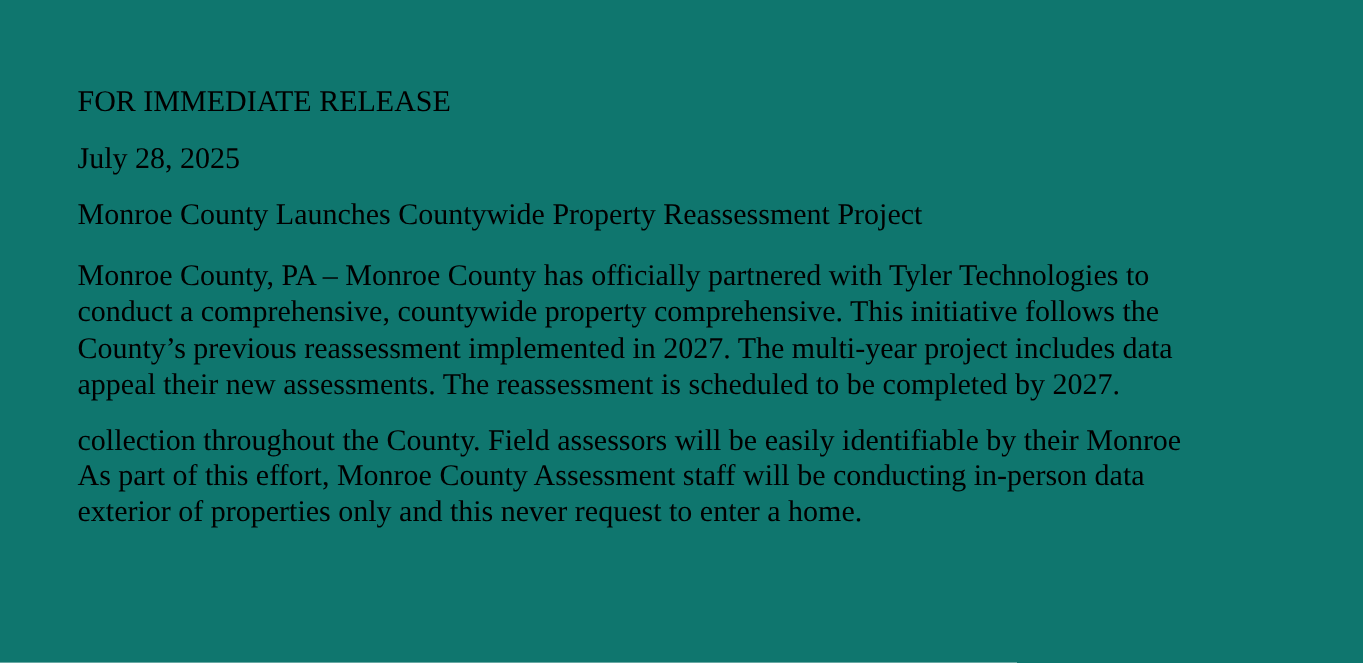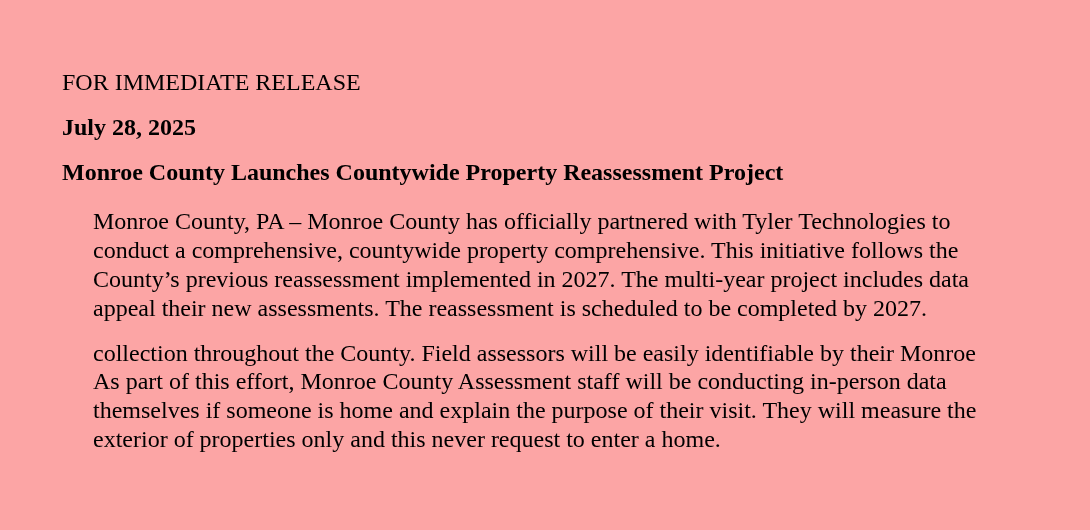--- a/index.html
+++ b/index.html
@@ -10,45 +10,43 @@
   body {
     width: 1090px;
     height: 530px;
     overflow: hidden;
   }
   .page {
     box-sizing: border-box;
     width: 1090px;
     height: 530px;
     padding: 68px 78px 0 62px;
-    background: #fca5a5;
+    background: #0f766e;
     font-family: "Liberation Serif", serif;
     font-size: 24px;
     color: #000000;
   }
   .block {
     margin: 0 0 16px 0;
   }
   .release-line {
     line-height: 28.8px;
   }
   .date-line {
     line-height: 28.8px;
-    font-weight: bold;
   }
   .headline {
-    font-weight: bold;
+    font-weight: normal;
     font-size: 24px;
     line-height: 28.8px;
     margin: 0 0 21px 0;
   }
   .para .line {
     line-height: 28.8px;
     white-space: pre;
-    margin-left: 31px;
   }
 </style>
 </head>
 <body>
 
 <div class="page">
 
   <p class="block release-line">FOR IMMEDIATE RELEASE</p>
 
   <p class="block date-line">July 28, 2025</p>
@@ -58,17 +56,16 @@
   <div class="block para">
     <div class="line">Monroe County, PA – Monroe County has officially partnered with Tyler Technologies to</div>
     <div class="line">conduct a comprehensive, countywide property comprehensive. This initiative follows the</div>
     <div class="line">County’s previous reassessment implemented in 2027. The multi-year project includes data</div>
     <div class="line">appeal their new assessments. The reassessment is scheduled to be completed by 2027.</div>
   </div>
 
   <div class="block para">
     <div class="line">collection throughout the County. Field assessors will be easily identifiable by their Monroe</div>
     <div class="line">As part of this effort, Monroe County Assessment staff will be conducting in-person data</div>
-    <div class="line">themselves if someone is home and explain the purpose of their visit. They will measure the</div>
     <div class="line">exterior of properties only and this never request to enter a home.</div>
   </div>
 
 </div>
 
 </body></html>

